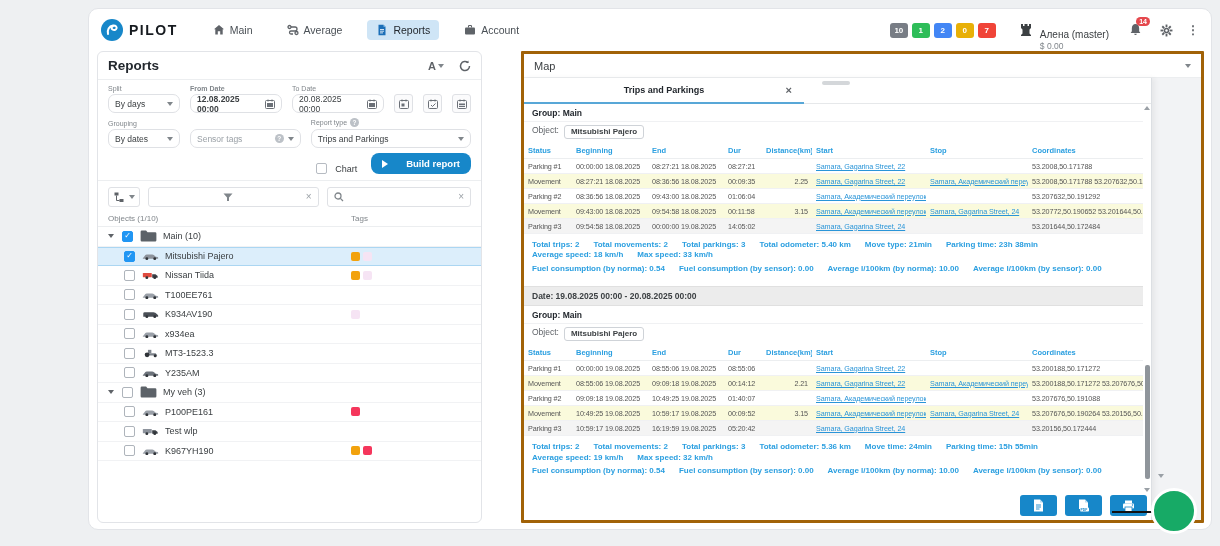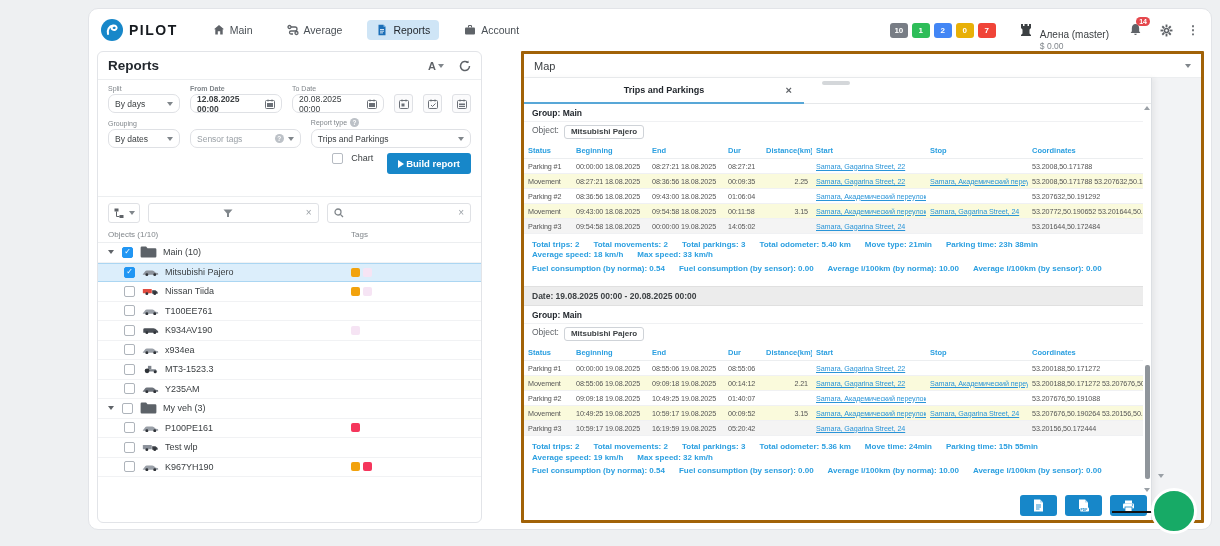--- a/index.html
+++ b/index.html
@@ -43,25 +43,25 @@
   .flabel { font-size:7px; color:#80868b; display:flex; align-items:center; gap:3px; }
   .fbox { height:19px; border:1px solid #dfe1e5; border-radius:7px; display:flex; align-items:center; padding:0 6px;
           font-size:8.5px; color:#3c4043; background:#fff; gap:4px; }
   .fbox .grow { flex:1; }
   .placeholder { color:#9aa0a6; }
   .caret-down { width:0; height:0; border-left:3.5px solid transparent; border-right:3.5px solid transparent; border-top:4px solid #80868b; }
   .help { width:9px; height:9px; border-radius:50%; background:#bcc1c7; color:#fff; font-size:6.5px;
           display:inline-flex; align-items:center; justify-content:center; font-weight:bold; }
   .mini-btn { width:19px; height:19px; border:1px solid #dfe1e5; border-radius:3px; background:#fbfbfc;
               display:flex; align-items:center; justify-content:center; }
-  .frow3 { display:flex; justify-content:flex-end; align-items:flex-start; gap:8px; margin-bottom:16px; }
+  .frow3 { display:flex; justify-content:flex-end; align-items:flex-end; gap:8px; margin-bottom:0; }
   .chk { width:11px; height:11px; border:1px solid #b6bbc2; border-radius:2px; background:#fff; }
   .chk-label { font-size:9px; color:#3c4043; margin-right:6px; }
-  .build-btn { height:21px; padding:0 11px; background:#1787c9; color:#fff; border:none; border-radius:3px;
-               font-size:9.5px; font-weight:bold; display:flex; align-items:center; gap:2px; cursor:pointer; }
+  .build-btn { height:21px; padding:0 11px; background:#1787c9; color:#fff; border:none; border-radius:8px;
+               font-size:9.5px; font-weight:bold; display:flex; align-items:center; gap:18px; cursor:pointer; }
   .play { width:0; height:0; border-top:4px solid transparent; border-bottom:4px solid transparent; border-left:6px solid #fff; }
 
   .tree-toolbar { display:flex; gap:8px; padding:6px 10px; align-items:center; }
   .tt-btn { width:32px; height:20px; border:1px solid #dfe1e5; border-radius:3px; background:#fff;
             display:flex; align-items:center; justify-content:center; gap:4px; }
   .tt-input { height:20px; border:1px solid #dfe1e5; border-radius:3px; display:flex; align-items:center; padding:0 6px; gap:5px; }
   .tt-filter { flex:1.2; }
   .tt-search { flex:1; }
   .x-icon { color:#9aa0a6; font-size:10px; margin-left:auto; line-height:1; }
   .tree-headers { display:flex; padding:1px 10px 3px; font-size:8px; color:#80868b; border-bottom:1px solid #eceef0;gap:36px; }

